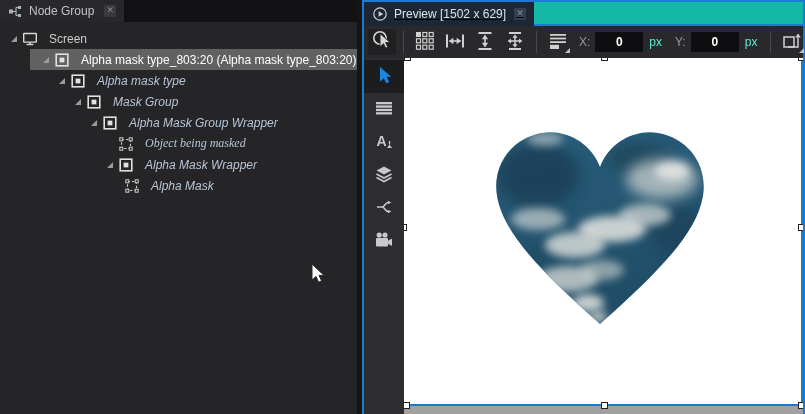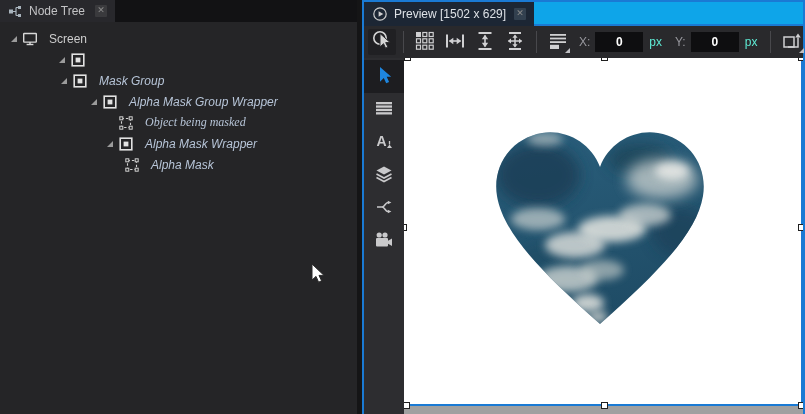--- a/index.html
+++ b/index.html
@@ -24,21 +24,21 @@
   .trow .ticon { width:16px; height:16px; display:inline-flex; flex:none; margin-right:2px; }
   .trow .tlabel { padding-left:9px; }
   .trow.prefab .tlabel { font-style:italic; color:#b7c5d8; }
   .trow.selected { color:#ffffff; }
   .trow.selected .tlabel { color:#ffffff; }
 
   
   .preview-panel { position:absolute; left:362px; top:0; width:443px; height:414px;
     border-left:2px solid #1a7ad4; border-right:2px solid #1a7ad4; border-top:2px solid #1a7ad4;
     background:#28282b; display:flex; flex-direction:column; }
-  .ptabbar { height:24px; background:#0ea5e9; border-bottom:2px solid #1a7ad4; display:flex; align-items:stretch; flex:none; }
+  .ptabbar { height:24px; background:#14b8a6; border-bottom:2px solid #1a7ad4; display:flex; align-items:stretch; flex:none;text-decoration:underline; }
   .ptab { display:flex; align-items:center; gap:6px; padding:0 8px; background:#1c2634; color:#dde1e6;
     position:relative; z-index:2; margin-bottom:-2px; }
   .ptab .close { color:#8a8a8a; background:#32404f; font-size:9px; line-height:11px; width:12px; height:12px;
     text-align:center; border-radius:1px; margin-left:2px; }
   .ptoolbar { height:32px; background:#29292c; display:flex; align-items:center; padding:0 4px; gap:2px; flex:none; }
   .tbtn { width:28px; height:26px; display:flex; align-items:center; justify-content:center; position:relative;
     border-radius:2px; flex:none; }
   .tbtn.pressed { background:#202023; }
   .tsep { width:1px; height:22px; background:#48484c; margin:0 5px; flex:none; }
   .tlbl { color:#97979d; margin:0 3px 0 5px; flex:none; }
@@ -79,54 +79,69 @@
   <div class="tabbar">
     <div class="tab">
       <span style="display:inline-flex">
           <svg width="15" height="15" viewBox="0 0 15 15">
             <rect x="1" y="5.5" width="4" height="4" fill="#a9b4bd"></rect>
             <path d="M5 7.5 H8 M8 3.5 V11.5 M8 3.5 H10 M8 11.5 H10" stroke="#a9b4bd" stroke-width="1.2" fill="none"></path>
             <rect x="10" y="2" width="3" height="3" fill="#a9b4bd"></rect>
             <rect x="10" y="10" width="3" height="3" fill="#a9b4bd"></rect>
           </svg>
         </span>
-      <span>Node Tree</span>
+      <span>Node Group</span>
       <span class="close">✕</span>
     </div>
   </div>
   <div class="tree">
       <div class="trow" style="padding-left: 6px;">
         <span class="expander">
           <svg width="8" height="8" viewBox="0 0 8 8">
             <path d="M7 1 L7 7 L1 7 Z" fill="#9b9b9b"></path>
           </svg>
         </span>
         <span class="ticon">
           <svg width="16" height="16" viewBox="0 0 16 16">
             <rect x="1.7" y="2.5" width="12.6" height="8.6" rx="0.5" fill="none" stroke="#d8d8d8" stroke-width="1.4"></rect>
             <rect x="7.2" y="11.1" width="1.6" height="1.8" fill="#d8d8d8"></rect>
             <rect x="4.6" y="12.8" width="6.8" height="1.4" fill="#d8d8d8"></rect>
           </svg>
         </span>
         <span class="tlabel">Screen</span>
       </div>
-      <div class="trow prefab" style="padding-left: 54px;">
+      <div class="trow selected" style="padding-left: 38px; background: linear-gradient(to right, transparent 30px, rgb(97, 97, 97) 30px);">
         <span class="expander">
           <svg width="8" height="8" viewBox="0 0 8 8">
             <path d="M7 1 L7 7 L1 7 Z" fill="#9b9b9b"></path>
           </svg>
         </span>
         <span class="ticon">
           <svg width="16" height="16" viewBox="0 0 16 16">
             <rect x="2.2" y="2.2" width="11.6" height="11.6" fill="none" stroke="#e2e2e2" stroke-width="1.6"></rect>
             <rect x="5.6" y="5.6" width="4.8" height="4.8" fill="#e2e2e2"></rect>
           </svg>
         </span>
-      </div>
-      <div class="trow prefab" style="padding-left: 56px;">
+        <span class="tlabel">Alpha mask type_803:20 (Alpha mask type_803:20)</span>
+      </div>
+      <div class="trow prefab" style="padding-left: 54px;">
+        <span class="expander">
+          <svg width="8" height="8" viewBox="0 0 8 8">
+            <path d="M7 1 L7 7 L1 7 Z" fill="#9b9b9b"></path>
+          </svg>
+        </span>
+        <span class="ticon">
+          <svg width="16" height="16" viewBox="0 0 16 16">
+            <rect x="2.2" y="2.2" width="11.6" height="11.6" fill="none" stroke="#e2e2e2" stroke-width="1.6"></rect>
+            <rect x="5.6" y="5.6" width="4.8" height="4.8" fill="#e2e2e2"></rect>
+          </svg>
+        </span>
+        <span class="tlabel">Alpha mask type</span>
+      </div>
+      <div class="trow prefab" style="padding-left: 70px;">
         <span class="expander">
           <svg width="8" height="8" viewBox="0 0 8 8">
             <path d="M7 1 L7 7 L1 7 Z" fill="#9b9b9b"></path>
           </svg>
         </span>
         <span class="ticon">
           <svg width="16" height="16" viewBox="0 0 16 16">
             <rect x="2.2" y="2.2" width="11.6" height="11.6" fill="none" stroke="#e2e2e2" stroke-width="1.6"></rect>
             <rect x="5.6" y="5.6" width="4.8" height="4.8" fill="#e2e2e2"></rect>
           </svg>

